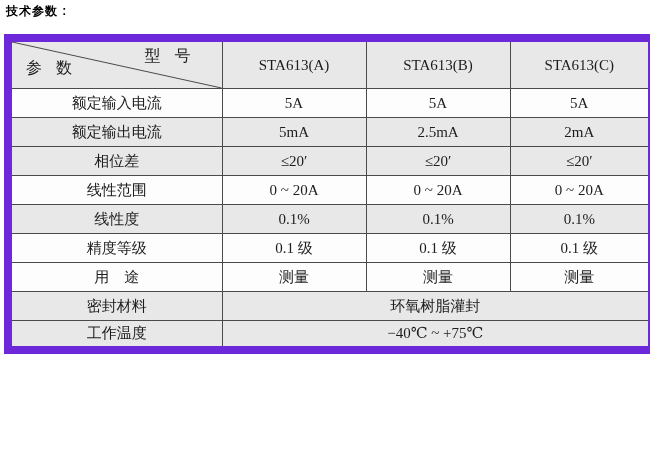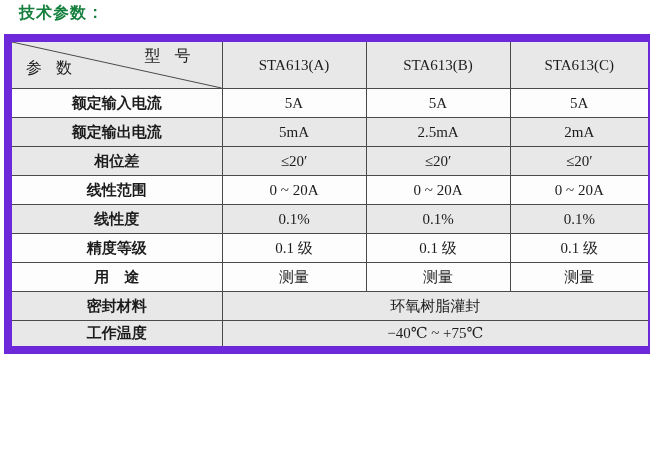--- a/index.html
+++ b/index.html
@@ -4,23 +4,23 @@
 <style>
   html,body { margin:0; padding:0; }
   body {
     width:650px; height:449px;
     background:#ffffff;
     font-family:"Liberation Serif","DejaVu Serif",serif;
     position:relative;
     overflow:hidden;
   }
   .title {
-    position:absolute; left:19px; top:3px;
+    position:absolute; left:6px; top:3px;
     font-family:"Liberation Sans","DejaVu Sans",sans-serif;
-    font-weight:bold; font-size:16px; color:#15803d;
+    font-weight:bold; font-size:12px; color:#000000;
     letter-spacing:1px; margin:0;
   }
   table.spec {
     position:absolute; left:4px; top:34px;
     width:644px;
     border-collapse:collapse;
     table-layout:fixed;
     border:8px solid #6d28d9;
   }
   table.spec td, table.spec th {
@@ -35,21 +35,20 @@
   tr.hdr { height:46px; }
   tr.r   { height:29px; }
   tr.gray td, tr.gray th { background:#e8e8e8; }
   tr.white td, tr.white th { background:#fdfdfd; }
   th.model-col {
     font-weight:normal;
     font-size:15px;
   }
   td.label {
     font-size:16px;
-    font-weight:bold;
   }
   td.corner {
     position:relative;
     padding:0;
   }
   .corner-wrap { position:relative; width:100%; height:46px; }
   .corner-wrap svg {
     position:absolute; left:0; top:0;
     width:100%; height:100%;
     display:block;

